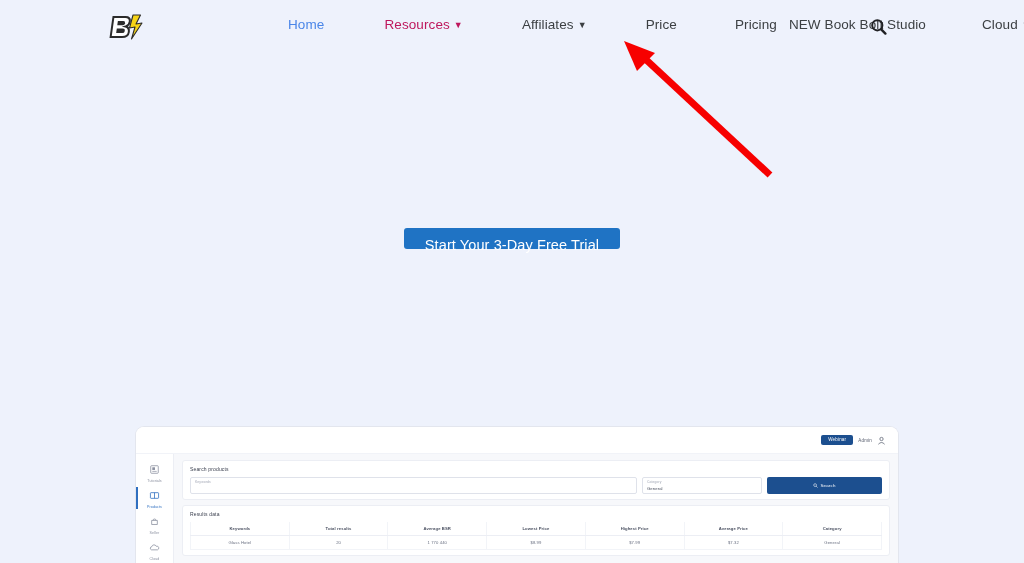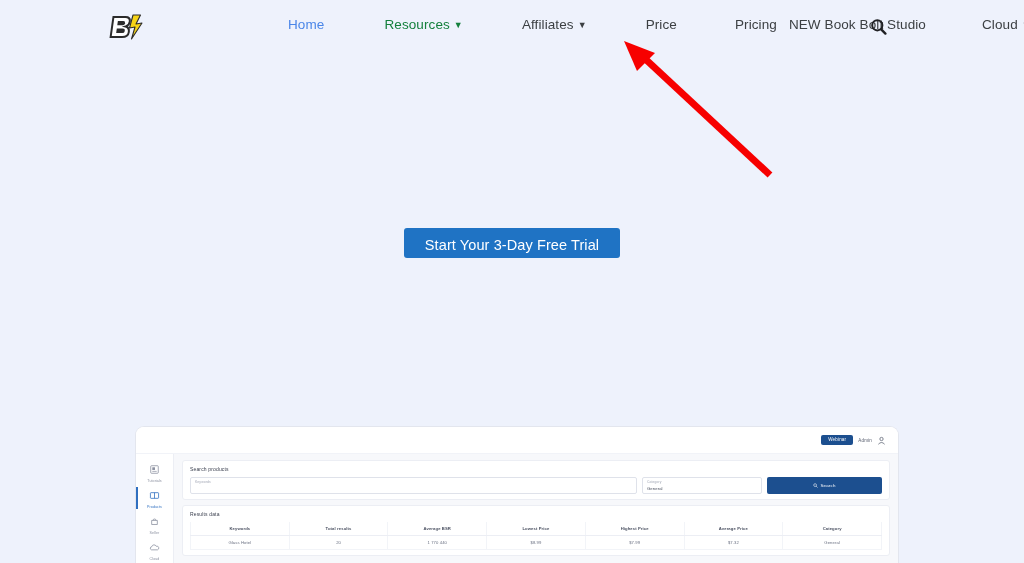--- a/index.html
+++ b/index.html
@@ -44,21 +44,21 @@
     font-size: 13.5px;
     color: #3c4043;
     letter-spacing: 0.1px;
     white-space: nowrap;
     display: flex;
     align-items: center;
     gap: 4px;
     cursor: pointer;
   }
   .nav-item.active { color: #4a86e8; }
-  .nav-item.muted { color: #15803d; text-align: right; }
+  .nav-item.muted { color: #be185d; text-align: right; }
   .caret {
     font-size: 9px;
     line-height: 1;
     position: relative;
     top: 1px;
   }
   .nav-search {
     position: absolute;
     left: 870px;
     top: 18px;
@@ -75,21 +75,21 @@
     justify-content: center;
   }
   .cta-button {
     background: #1f73c4;
     color: #ffffff;
     border: none;
     border-radius: 3px;
     font-size: 14.5px;
     font-family: "Liberation Sans", sans-serif;
     padding: 0 21px;
-    height: 30px;
+    height: 21px;
     line-height: 35px;
     letter-spacing: 0.1px;
     cursor: pointer;
     white-space: nowrap;
   }
 
   
   .annotation-arrow {
     position: absolute;
     left: 610px;

